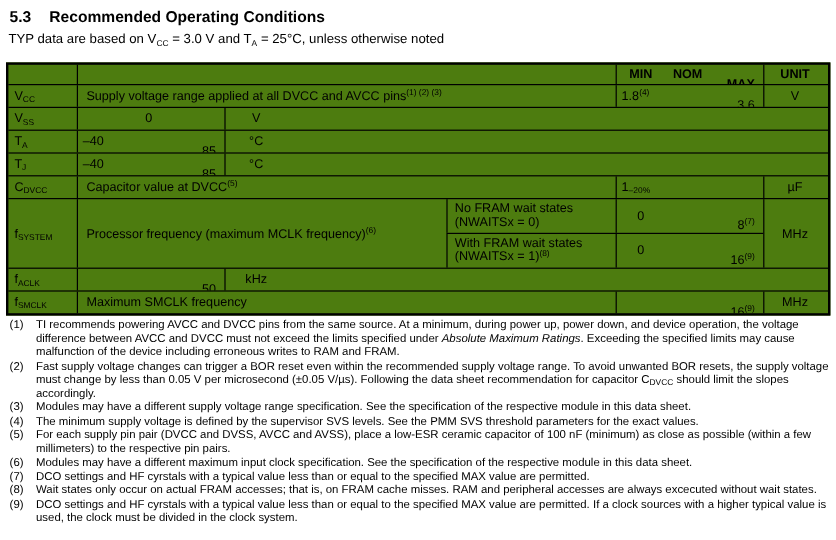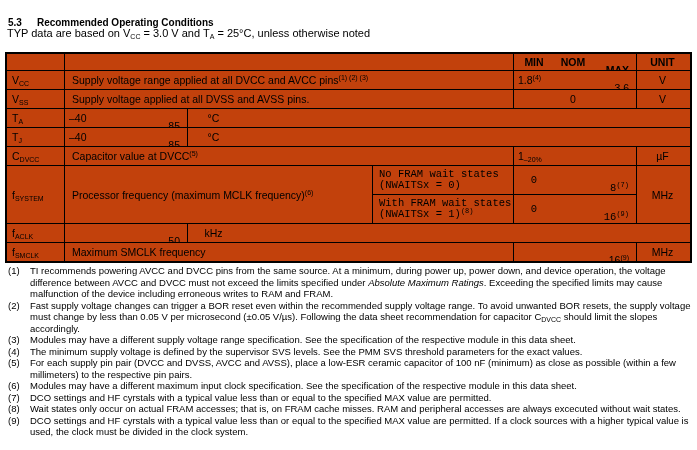--- a/index.html
+++ b/index.html
@@ -3,47 +3,47 @@
 <meta charset="utf-8">
 <style>
   * { margin:0; padding:0; box-sizing:border-box; }
   html,body { width:697px; height:450px; background:#ffffff; color:#000;
               font-family:"Liberation Sans", sans-serif; overflow:hidden; position:relative; }
 
   sup { font-size:7px; vertical-align:4px; line-height:0; }
   sub { font-size:7px; vertical-align:-2px; line-height:0; }
   i   { }
 
-  .title-row { position:absolute; top:17px; left:8px; font-size:10px; font-weight:bold; }
+  .title-row { position:absolute; top:6px; left:8px; font-size:13px; font-weight:bold; }
   .title-num { display:inline-block; margin-right:15px; }
   .subtitle  { position:absolute; top:27px; left:7px; font-size:11px; }
 
   
-  .tbl { position:absolute; left:5px; top:52px; width:687px; border:2px solid #000; background:#c2410c; }
+  .tbl { position:absolute; left:5px; top:52px; width:687px; border:2px solid #000; background:#4d7c0f; }
   .trow { display:flex; border-top:1px solid #000; font-size:10.5px; }
   .trow:first-child { border-top:none; }
   .h-hdr { height:16px; font-weight:bold; font-size:10.5px; }
   .h-std { height:19px; }
   .c { border-left:1px solid #000; display:flex; align-items:center; overflow:hidden; }
   .c:first-child { border-left:none; }
   .c-sym  { width:57px;  padding-left:5px; }
   .c-desc { width:449px; padding-left:7px; }
   .c-desc-split { width:308px; padding-left:7px; }
   .c-cond { width:141px; padding-left:6px; line-height:11.5px; font-size:10.5px;
             display:flex; align-items:center; border-left:1px solid #000; }
   .c-mnm  { width:123px; display:flex; align-items:center; }
   .c-unit { width:52px;  justify-content:center; }
   .zmin { width:40px; text-align:left; padding-left:4px; }
   .znom { width:38px; text-align:center; }
   .zmax { flex:1; text-align:right; padding-right:7px;margin-top:16px; }
   .hdr-mnm .zmin { text-align:center; padding-left:0; }
   .min-center .zmin { text-align:center; padding-left:0; }
 
   .fsys-right { width:264px; display:flex; flex-direction:column; }
-  .fsub { display:flex; flex:1; height:28px;font-family:Liberation Mono, monospace; }
+  .fsub { display:flex; flex:1; height:28px; }
   .fsub + .fsub { border-top:1px solid #000; }
   .fsub .c-mnm { width:123px; }
   .h-tall2 { height:58px; }
 
   
   .fnotes { position:absolute; top:265px; left:8px; width:684px; font-size:9.5px; line-height:11.5px; }
   .fn { display:flex; }
   .fn-num { width:22px; flex:none; }
   .fn-txt { flex:1; }
 </style>
@@ -80,23 +80,20 @@
       <span class="zmin">1.8<sup>(4)</sup></span>
       <span class="znom"></span>
       <span class="zmax">3.6</span>
     </div>
     <div class="c c-unit">V</div>
   </div>
 
   <div class="trow h-std">
     <div class="c c-sym">
         <span>V<sub>SS</sub></span>
-      </div>
-    <div class="c c-desc">
-        <span>Supply voltage applied at all DVSS and AVSS pins.</span>
       </div>
     <div class="c c-mnm">
       <span class="zmin"></span>
       <span class="znom">0</span>
       <span class="zmax"></span>
     </div>
     <div class="c c-unit">V</div>
   </div>
 
   <div class="trow h-std">

